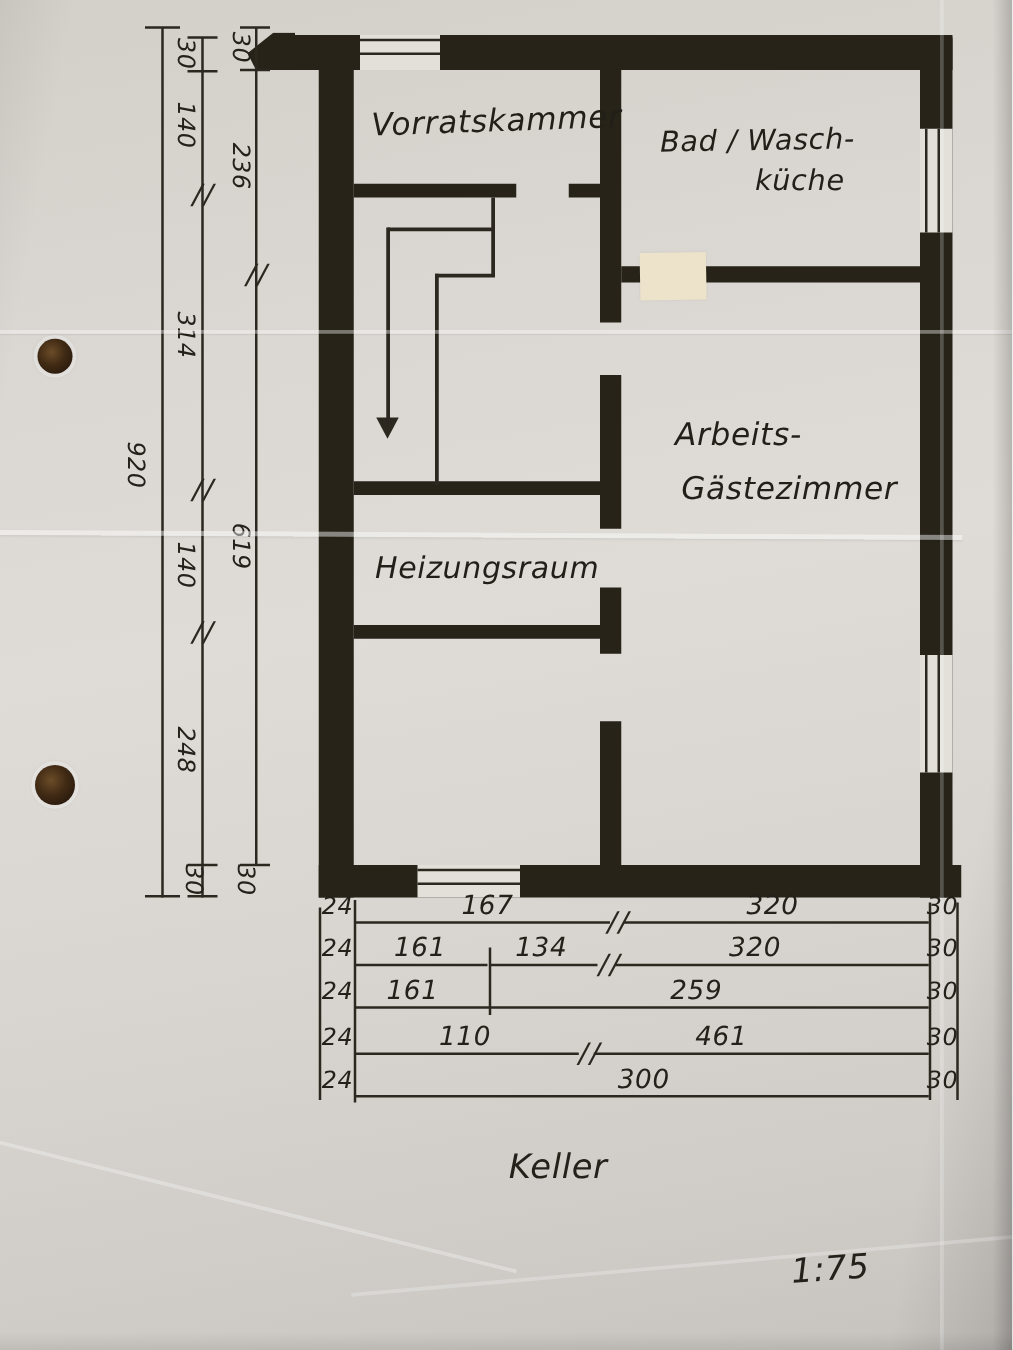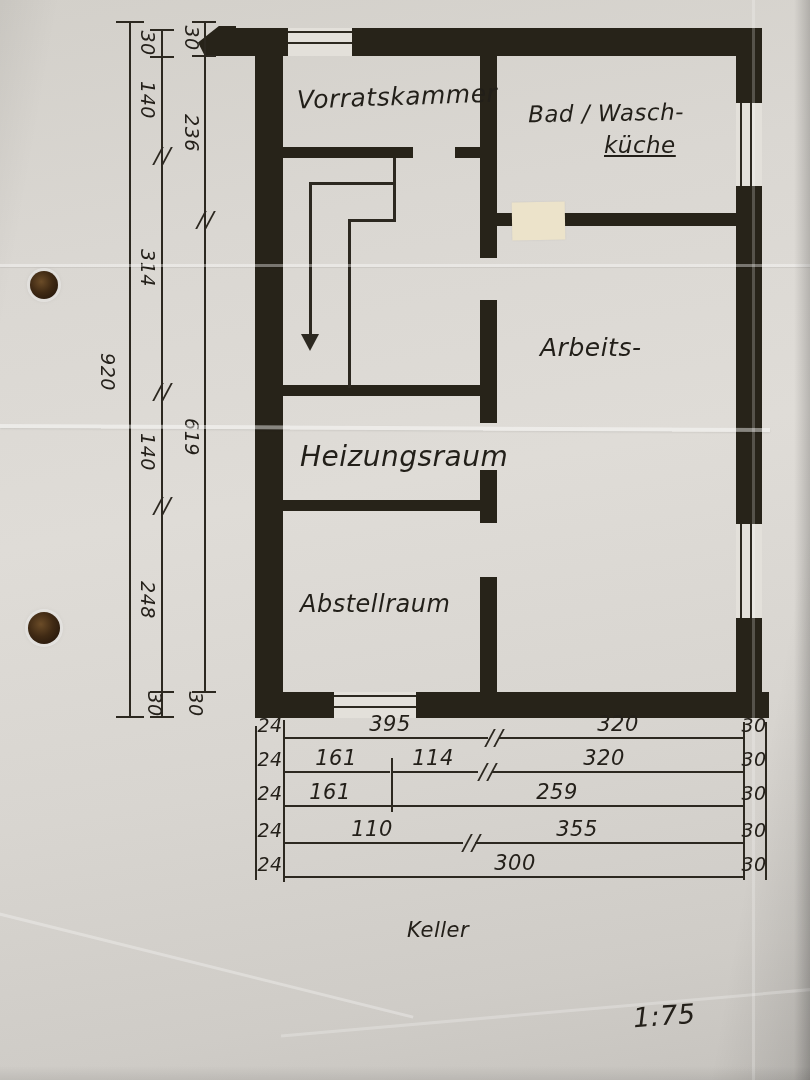--- a/index.html
+++ b/index.html
@@ -22,21 +22,21 @@
   .crease{position:absolute; pointer-events:none;}
   .hand{font-style:italic; letter-spacing:0.5px; white-space:nowrap;}
   .room-label{position:absolute; font-size:23px; color:#221f19;}
   .dim{position:absolute; font-size:19px; color:#24201a; text-align:center;}
   .dimv{position:absolute; width:40px; height:40px; display:flex; align-items:center; justify-content:center;
         transform:rotate(90deg); font-size:19px; color:#24201a;}
   .wtick{position:absolute; width:7px; height:18px; transform:skewX(-28deg);
          border-left:2px solid #2c2820; border-right:2px solid #2c2820;}
   .arrowhead{position:absolute; width:0; height:0;
          border-left:9px solid transparent; border-right:9px solid transparent; border-top:17px solid #2c2820;}
-  .title{position:absolute; font-size:21px; font-weight:500;}
+  .title{position:absolute; font-size:27px; font-weight:500;}
   .scale{position:absolute; font-size:27px; transform:rotate(-4deg);}
 </style>
 </head>
 <body>
 
 <div id="paper">
 
   <div class="wall" style="left:230px; top:28px; width:532px; height:28px;"></div>
   <div class="wall" style="left:198px; top:26px; width:38px; height:30px; clip-path:polygon(0 55%, 55% 0, 100% 0, 100% 100%, 18% 100%); border-radius:10px 0 0 10px;"></div>
   <div class="wall" style="left:255px; top:30px; width:28px; height:688px;"></div>
@@ -75,24 +75,24 @@
 
   <div class="thin" style="left:393px; top:158px; width:3px; height:63px;"></div>
   <div class="thin" style="left:310px; top:182px; width:86px; height:3px;"></div>
   <div class="thin" style="left:348px; top:219px; width:48px; height:3px;"></div>
   <div class="thin" style="left:348px; top:219px; width:3px; height:169px;"></div>
   <div class="thin" style="left:309px; top:182px; width:3px; height:154px;"></div>
   <div class="arrowhead" style="left:301px; top:334px;"></div>
 
   <div class="room-label hand" style="left:297px; top:82px; font-size:25px; transform:rotate(-2deg);">Vorratskammer</div>
   <div class="room-label hand" style="left:528px; top:100px; transform:rotate(-1deg);">Bad / Wasch-</div>
-  <div class="room-label hand" style="left:604px; top:132px;text-decoration:underline;">küche</div>
+  <div class="room-label hand" style="left:604px; top:132px;">küche</div>
   <div class="room-label hand" style="left:540px; top:333px; font-size:25px;">Arbeits-</div>
-  <div class="room-label hand" style="left:300px; top:440px; font-size:28px;">Heizungsraum</div>
-  <div class="room-label hand" style="left:300px; top:590px; font-size:24px;">Abstellraum</div>
+  <div class="room-label hand" style="left:545px; top:376px; font-size:25px;">Gästezimmer</div>
+  <div class="room-label hand" style="left:300px; top:440px; font-size:24px;">Heizungsraum</div>
 
   <div class="thin" style="left:129px; top:22px; width:2px; height:696px;"></div>
   <div class="thin" style="left:116px; top:21px; width:28px; height:2px;"></div>
   <div class="thin" style="left:116px; top:716px; width:28px; height:2px;"></div>
   <div class="dimv hand" style="left:88px; top:352px;">920</div>
 
   <div class="thin" style="left:161px; top:30px; width:2px; height:688px;"></div>
   <div class="thin" style="left:150px; top:29px; width:24px; height:2px;"></div>
   <div class="thin" style="left:150px; top:56px; width:24px; height:2px;"></div>
   <div class="wtick" style="left:157px; top:147px;"></div>
@@ -120,47 +120,47 @@
   <div class="thin" style="left:255px; top:726px; width:2px; height:154px;"></div>
   <div class="thin" style="left:283px; top:720px; width:2px; height:162px;"></div>
   <div class="thin" style="left:391px; top:758px; width:2px; height:54px;"></div>
   <div class="thin" style="left:743px; top:722px; width:2px; height:158px;"></div>
   <div class="thin" style="left:765px; top:722px; width:2px; height:158px;"></div>
 
   <div class="thin" style="left:284px; top:737px; width:204px; height:2px;"></div>
   <div class="wtick" style="left:489px; top:729px;"></div>
   <div class="thin" style="left:499px; top:737px; width:244px; height:2px;"></div>
   <div class="dim hand" style="left:254px; top:714px; width:32px;">24</div>
-  <div class="dim hand" style="left:360px; top:712px; width:60px; font-size:21px;">395</div>
+  <div class="dim hand" style="left:360px; top:712px; width:60px; font-size:21px;">167</div>
   <div class="dim hand" style="left:588px; top:712px; width:60px; font-size:21px;">320</div>
   <div class="dim hand" style="left:740px; top:714px; width:28px;">30</div>
 
   <div class="thin" style="left:284px; top:771px; width:106px; height:2px;"></div>
   <div class="thin" style="left:392px; top:771px; width:86px; height:2px;"></div>
   <div class="wtick" style="left:482px; top:763px;"></div>
   <div class="thin" style="left:492px; top:771px; width:251px; height:2px;"></div>
   <div class="dim hand" style="left:254px; top:748px; width:32px;">24</div>
   <div class="dim hand" style="left:306px; top:746px; width:60px; font-size:21px;">161</div>
-  <div class="dim hand" style="left:403px; top:746px; width:60px; font-size:21px;">114</div>
+  <div class="dim hand" style="left:403px; top:746px; width:60px; font-size:21px;">134</div>
   <div class="dim hand" style="left:574px; top:746px; width:60px; font-size:21px;">320</div>
   <div class="dim hand" style="left:740px; top:748px; width:28px;">30</div>
 
   <div class="thin" style="left:284px; top:805px; width:108px; height:2px;"></div>
   <div class="thin" style="left:392px; top:805px; width:351px; height:2px;"></div>
   <div class="dim hand" style="left:254px; top:782px; width:32px;">24</div>
   <div class="dim hand" style="left:300px; top:780px; width:60px; font-size:21px;">161</div>
   <div class="dim hand" style="left:527px; top:780px; width:60px; font-size:21px;">259</div>
   <div class="dim hand" style="left:740px; top:782px; width:28px;">30</div>
 
   <div class="thin" style="left:284px; top:842px; width:179px; height:2px;"></div>
   <div class="wtick" style="left:466px; top:834px;"></div>
   <div class="thin" style="left:475px; top:842px; width:268px; height:2px;"></div>
   <div class="dim hand" style="left:254px; top:819px; width:32px;">24</div>
   <div class="dim hand" style="left:342px; top:817px; width:60px; font-size:21px;">110</div>
-  <div class="dim hand" style="left:547px; top:817px; width:60px; font-size:21px;">355</div>
+  <div class="dim hand" style="left:547px; top:817px; width:60px; font-size:21px;">461</div>
   <div class="dim hand" style="left:740px; top:819px; width:28px;">30</div>
 
   <div class="thin" style="left:284px; top:876px; width:459px; height:2px;"></div>
   <div class="dim hand" style="left:254px; top:853px; width:32px;">24</div>
   <div class="dim hand" style="left:485px; top:851px; width:60px; font-size:21px;">300</div>
   <div class="dim hand" style="left:740px; top:853px; width:28px;">30</div>
 
   <div class="title hand" style="left:407px; top:918px;">Keller</div>
   <div class="scale hand" style="left:633px; top:1000px;">1:75</div>
 

